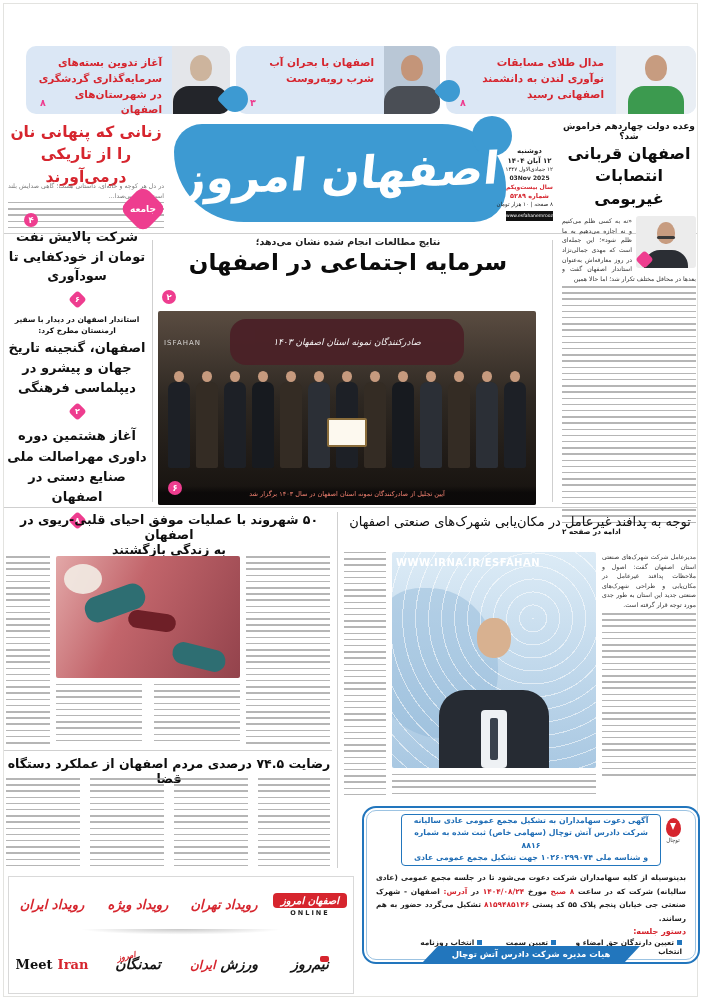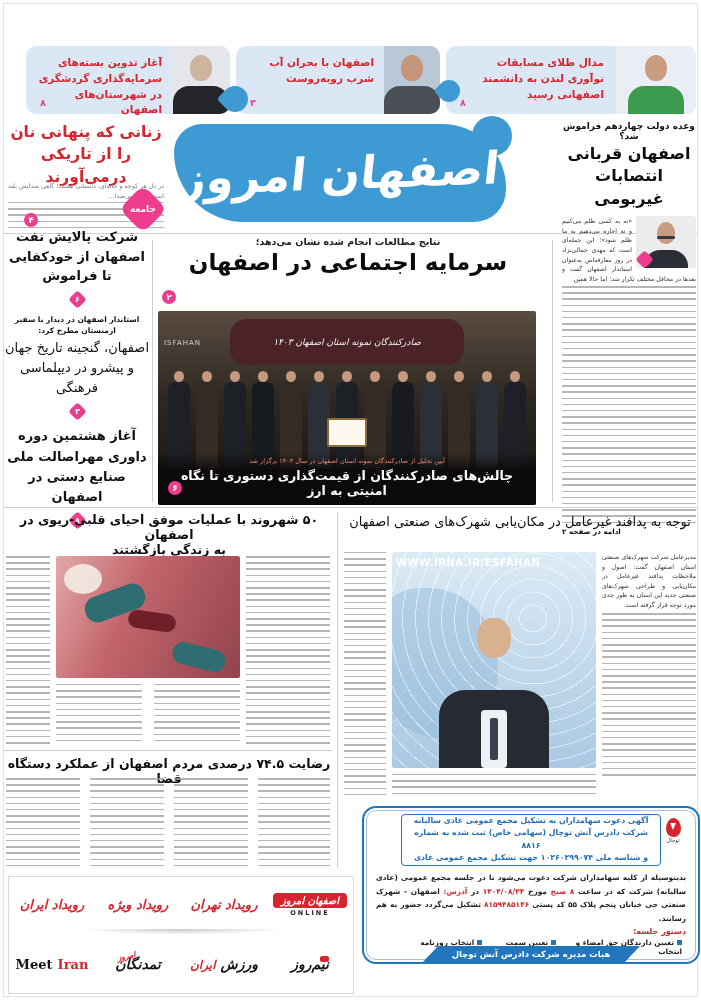--- a/index.html
+++ b/index.html
@@ -148,20 +148,30 @@
   <div class="badge" style="left:126px;top:192px;">
     <span>جامعه</span>
   </div>
   <span class="pgc" style="left:24px;top:213px;">۴</span>
 
   <div class="abs" style="left:174px;top:124px;width:332px;height:98px;">
     <div class="blob" style="inset:0;border-radius:28px 64px 32px 70px;"></div>
     <div class="blob" style="right:-6px;top:-8px;width:40px;height:40px;border-radius:50%;"></div>
     <div class="masthead-title">اصفهان امروز</div>
   </div>
+  <div class="dateblock">
+    <div style="font-size:7px;font-weight:bold;">دوشنبه</div>
+    <div style="font-size:7px;font-weight:bold;">۱۲ آبان ۱۴۰۴</div>
+    <div style="font-size:5.5px;">۱۲ جمادی‌الاول ۱۴۴۷</div>
+    <div style="font-size:6px;font-weight:bold;direction:ltr;">03Nov 2025</div>
+    <div class="red" style="font-size:6px;font-weight:bold;">سال بیست‌ویکم</div>
+    <div class="red" style="font-size:6.5px;font-weight:bold;">شماره ۵۲۸۹</div>
+    <div style="font-size:5.5px;">۸ صفحه | ۱۰ هزار تومان</div>
+    <div class="site-bar">www.esfahanemrooz.ir</div>
+  </div>
 
   <div class="hline" style="left:4px;width:693px;top:233px;"></div>
   <div class="vline" style="left:552px;top:240px;height:262px;"></div>
   <div class="vline" style="left:152px;top:240px;height:262px;"></div>
   <div class="hline" style="left:4px;width:693px;top:507px;"></div>
   <div class="vline" style="left:337px;top:512px;height:356px;"></div>
   <div class="hline" style="left:4px;width:328px;top:750px;"></div>
 
   <div class="abs" style="left:562px;top:121px;width:134px;">
     <div style="font-size:9px;font-weight:bold;text-align:center;color:#111;">وعده دولت چهاردهم فراموش شد؟</div>
@@ -201,32 +211,31 @@
         <span class="person"></span>
       <span class="person"></span>
         <span class="person"></span>
         <span class="person"></span>
         <span class="person"></span>
       <span class="person"></span>
     </div>
     <div class="award"></div>
     <div class="stage-cap">
       <div style="color:#f08070;font-size:6.5px;">آیین تجلیل از صادرکنندگان نمونه استان اصفهان در سال ۱۴۰۳ برگزار شد</div>
-      <div style="color:#fff;font-size:12.5px;font-weight:bold;margin-top:3px;">چالش‌های صادرکنندگان از قیمت‌گذاری دستوری تا نگاه امنیتی به ارز</div>
     </div>
     <span class="pgc" style="left:10px;bottom:10px;top:auto;">۶</span>
   </div>
 
   <div class="abs" style="left:4px;top:227px;width:146px;text-align:center;color:#111;">
-    <div style="font-size:13px;font-weight:bold;line-height:1.5;">شرکت پالایش نفت اصفهان از خودکفایی تا فراموش</div>
+    <div style="font-size:13px;font-weight:bold;line-height:1.5;">شرکت پالایش نفت تومان از خودکفایی تا سودآوری</div>
     <div class="pgd" style="margin:7px auto;">
       <span>۶</span>
       </div>
     <div style="font-size:7.5px;font-weight:bold;line-height:1.5;margin-top:8px;">استاندار اصفهان در دیدار با سفیر ارمنستان مطرح کرد:</div>
-    <div style="font-size:13px;font-weight:normal;line-height:1.55;margin-top:2px;">اصفهان، گنجینه تاریخ جهان و پیشرو در دیپلماسی فرهنگی</div>
+    <div style="font-size:13px;font-weight:bold;line-height:1.55;margin-top:2px;">اصفهان، گنجینه تاریخ جهان و پیشرو در دیپلماسی فرهنگی</div>
     <div class="pgd" style="margin:7px auto;">
       <span>۲</span>
       </div>
     <div style="font-size:13px;font-weight:bold;line-height:1.55;margin-top:8px;">آغاز هشتمین دوره داوری مهراصالت ملی صنایع دستی در اصفهان</div>
     <div class="pgd" style="margin:7px auto;">
       <span>۸</span>
       </div>
   </div>
 
   <div class="abs" style="left:4px;top:512px;width:330px;text-align:center;color:#0d0d0d;">

